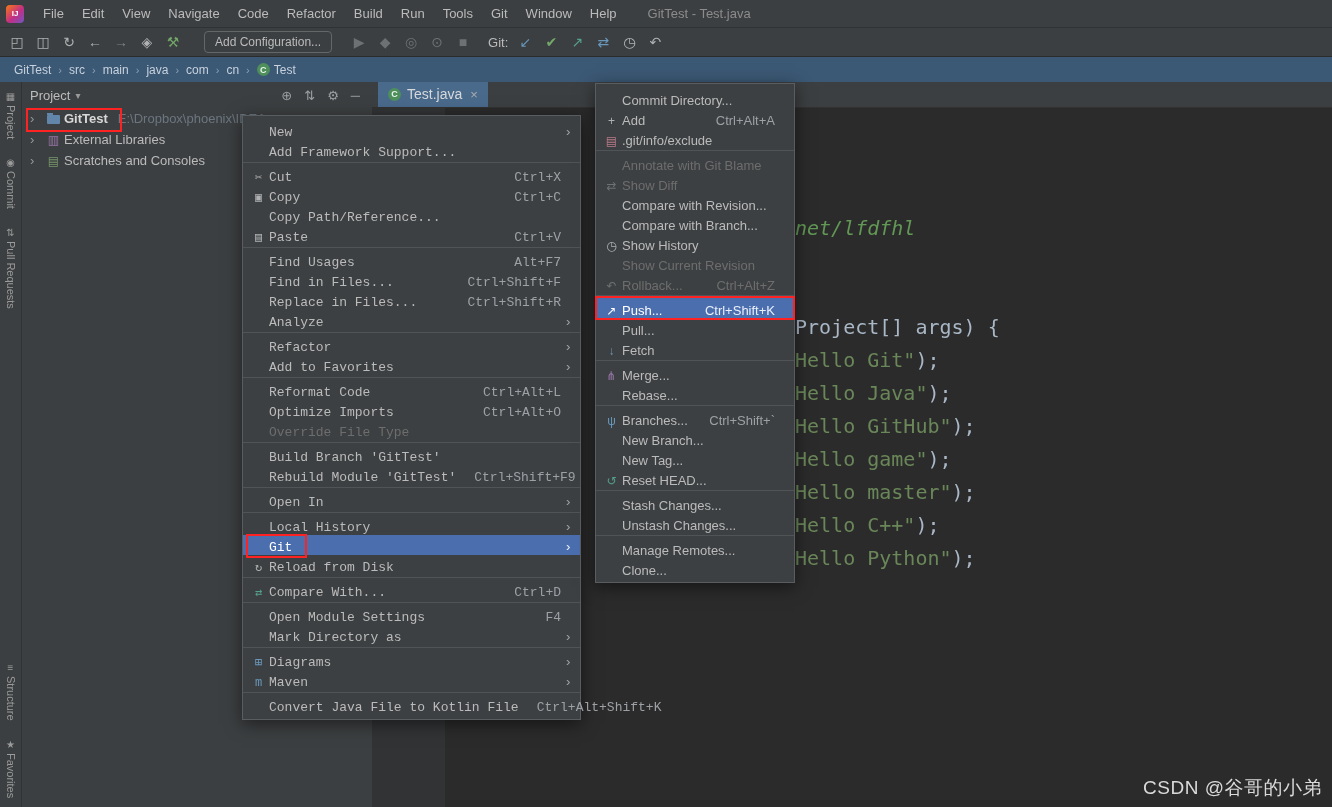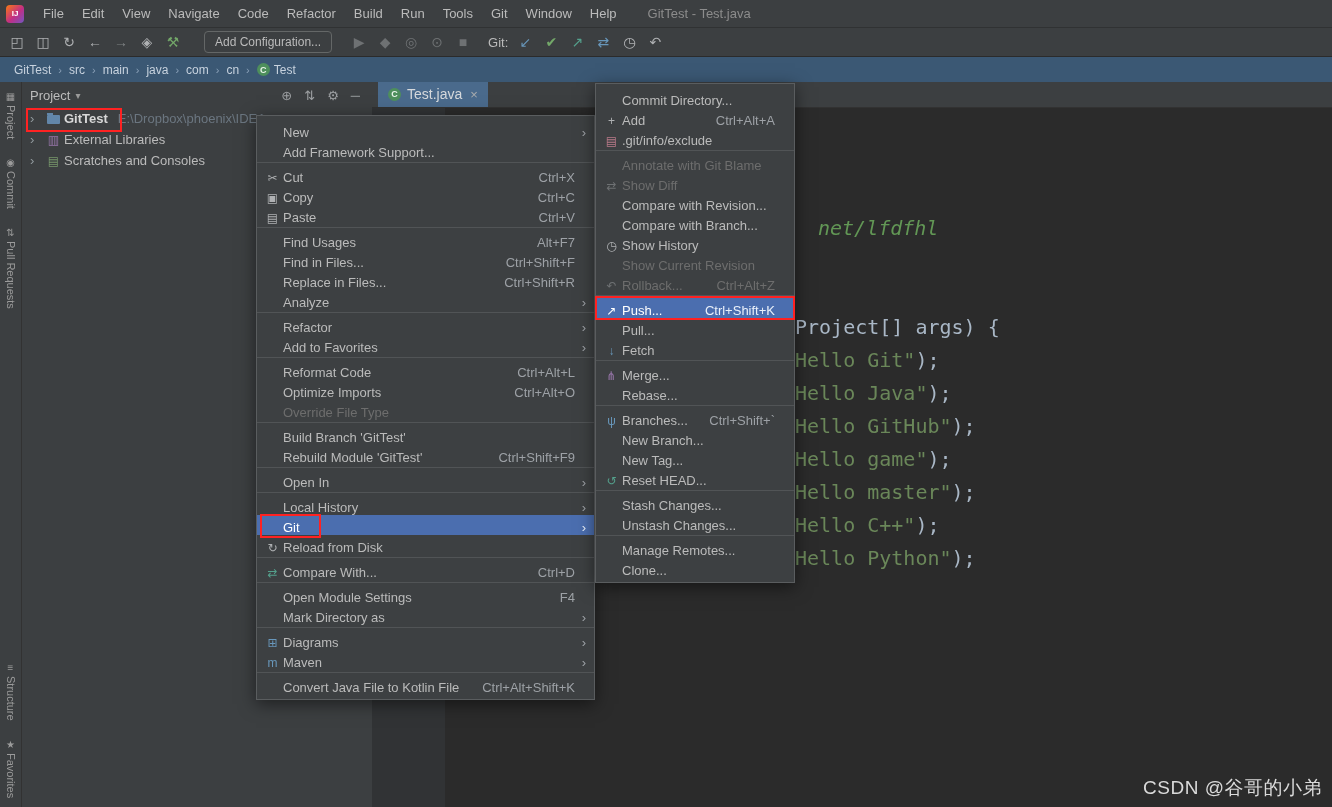--- a/index.html
+++ b/index.html
@@ -64,28 +64,28 @@
 .tabbar{height:26px;background:#3c3f41;border-bottom:1px solid #323232;display:flex;align-items:flex-end;padding-left:6px;}
 .tab{height:26px;background:#4a6a8c;display:flex;align-items:center;gap:6px;padding:0 10px;cursor:pointer;}
 .class-badge{width:13px;height:13px;border-radius:50%;background:#4e8f5c;color:#eaf4ea;font-size:9px;
              font-weight:bold;display:inline-flex;align-items:center;justify-content:center;flex:none;}
 .tab-label{color:#d6d9dc;font-size:14px;}
 .tab-close{color:#a9acae;font-size:13px;margin-left:2px;cursor:pointer;}
 .gutter{position:absolute;left:0;top:26px;width:73px;bottom:0;background:#313335;}
 .code-area{position:absolute;left:423px;top:0;right:0;bottom:0;}
 .code-line{position:absolute;white-space:pre;font-family:"DejaVu Sans Mono","Liberation Mono",monospace;
            font-size:20px;line-height:26px;}
-.seg-comment{color:#629755;font-style:italic;padding-left:23px;}
+.seg-comment{color:#629755;font-style:italic;}
 .seg-plain{color:#a9b7c6;}
 .seg-string{color:#6a8759;}
 
 
 .menu{position:absolute;background:#3d4042;border:1px solid #5a5d5f;box-shadow:0 4px 16px rgba(0,0,0,.5);
       padding:4px 0;z-index:10;}
-#context-menu{left:256px;top:115px;width:339px;}
+#context-menu{left:242px;top:115px;width:339px;font-family:Liberation Mono, monospace;}
 #git-submenu{left:595px;top:83px;width:200px;}
 .menu-item{height:20px;display:flex;align-items:flex-end;padding:0 8px 0 6px;position:relative;
            color:#bbbbbb;cursor:pointer;white-space:nowrap;}
 .mi-icon{width:19px;text-align:center;font-size:12px;flex:none;}
 .mi-label{margin-left:1px;}
 .mi-space{flex:1;}
 .mi-shortcut{color:#9da1a6;margin-left:18px;}
 .mi-arrow{width:11px;text-align:right;color:#9da1a6;font-size:13px;flex:none;}
 .menu-item.selected{background:#4b6eaf;color:#fff;}
 .menu-item.selected .mi-shortcut,.menu-item.selected .mi-arrow{color:#e9f0fa;}
@@ -287,20 +287,26 @@
         <span class="mi-arrow"></span>
       </div>
       <div class="menu-item">
         <span class="mi-icon" style="color: rgb(175, 177, 179);">▣</span>
         <span class="mi-label">Copy</span>
         <span class="mi-space"></span>
         <span class="mi-shortcut">Ctrl+C</span>
         <span class="mi-arrow"></span>
       </div>
       <div class="menu-item">
+        <span class="mi-icon"></span>
+        <span class="mi-label">Copy Path/Reference...</span>
+        <span class="mi-space"></span>
+        <span class="mi-arrow"></span>
+      </div>
+      <div class="menu-item">
         <span class="mi-icon" style="color: rgb(175, 177, 179);">▤</span>
         <span class="mi-label">Paste</span>
         <span class="mi-space"></span>
         <span class="mi-shortcut">Ctrl+V</span>
         <span class="mi-arrow"></span>
       </div>
       <div class="menu-sep"></div>
       <div class="menu-item">
         <span class="mi-icon"></span>
         <span class="mi-label">Find Usages</span>

